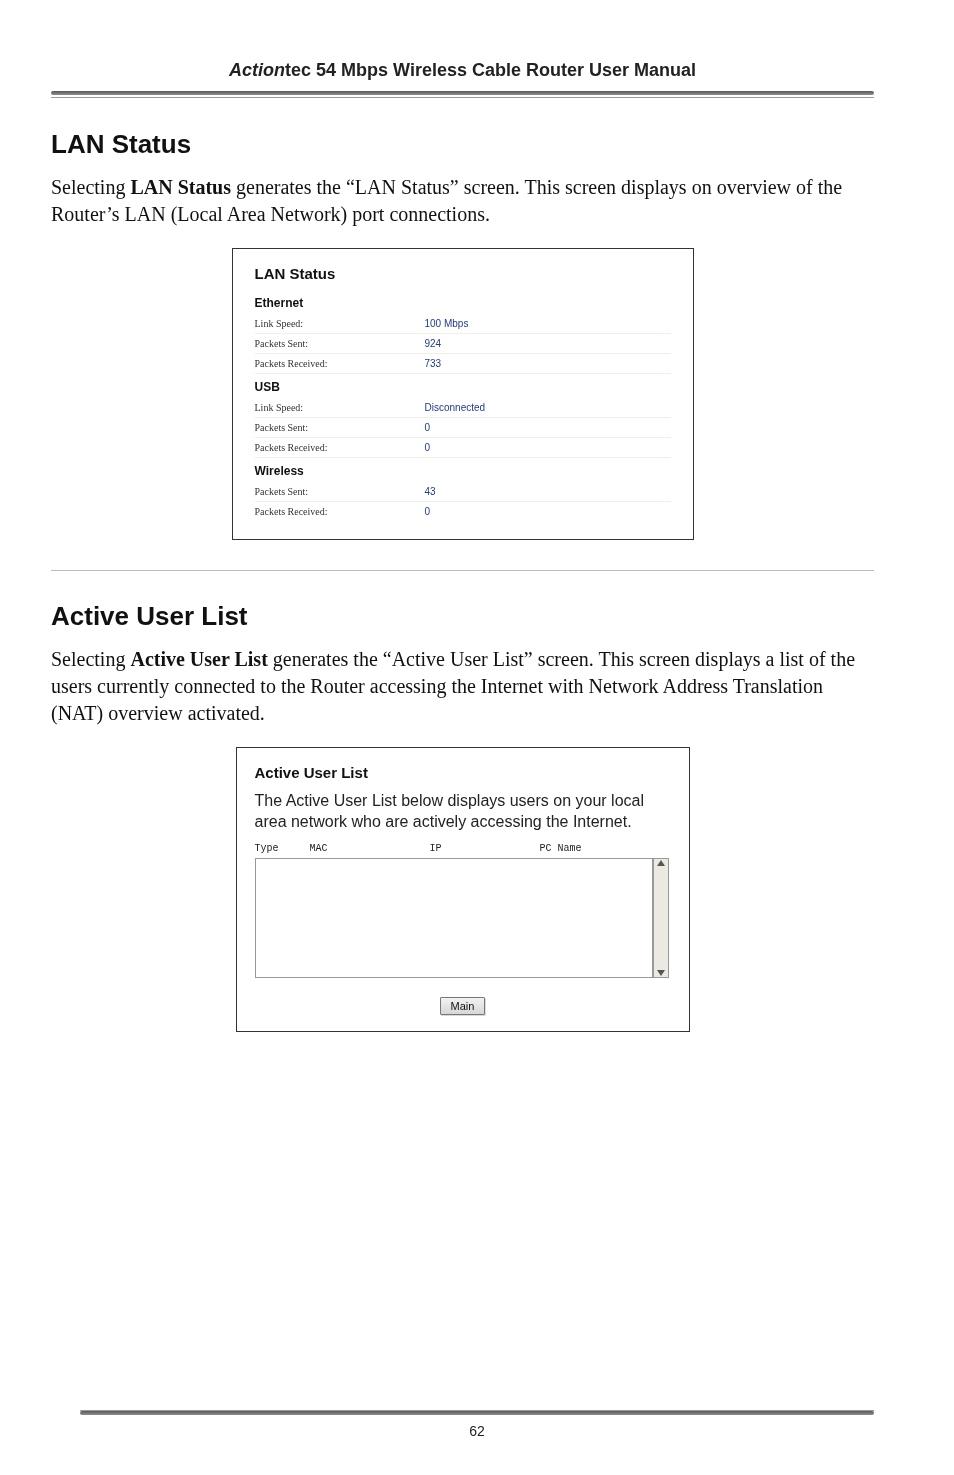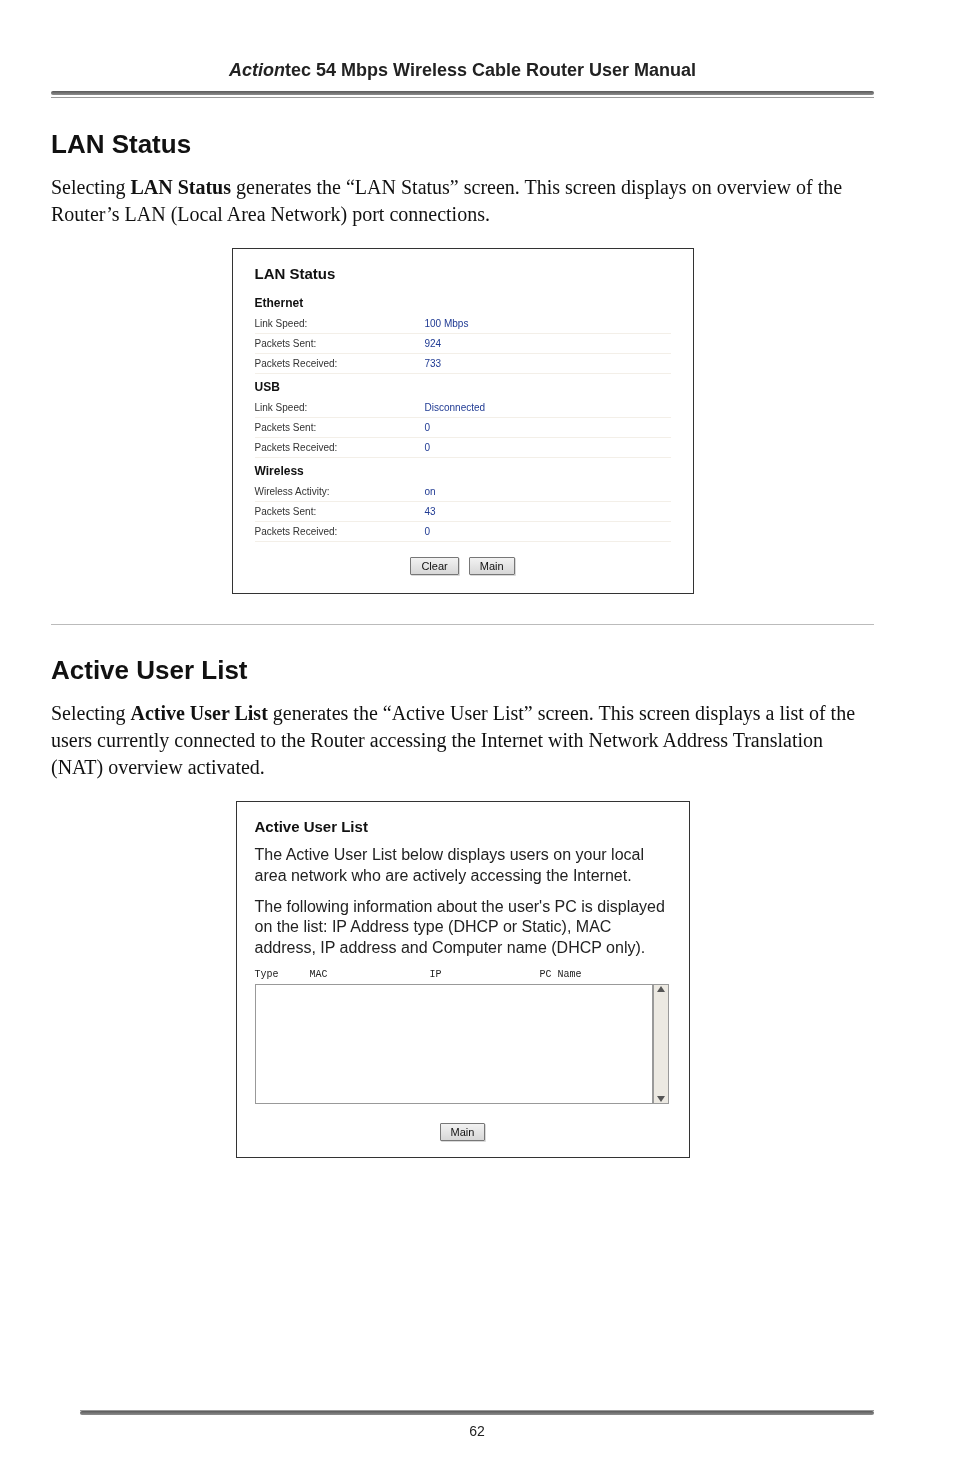--- a/index.html
+++ b/index.html
@@ -18,21 +18,21 @@
 
   hr.section-rule { border: none; border-top: 1px solid #bbb; margin: 30px 0 10px 0; }
 
   
   .shot { border: 1px solid #333; background: #fff; margin: 0 auto 20px auto; }
   .shot1 { width: 462px; padding: 16px 22px 18px 22px; }
   .shot1 h3 { font-family: Verdana, Arial, sans-serif; font-weight: 700; font-size: 15px; margin-bottom: 14px; }
   .shot1 h4 { font-family: Verdana, Arial, sans-serif; font-weight: 700; font-size: 12px; margin: 6px 0 4px 0; }
   .kv-row { display: grid; grid-template-columns: 170px 1fr; align-items: center; padding: 4px 0; border-bottom: 1px solid #f3efe8; }
   .kv-row:last-of-type { border-bottom: none; }
-  .kv-row .k { font-family: Liberation Sans, sans-serif; font-size: 10px; color: #333; }
+  .kv-row .k { font-family: Liberation Serif, serif; font-size: 10px; color: #333; }
   .kv-row .v { font-family: Verdana, Arial, sans-serif; font-size: 10px; color: #1f3a93; }
   .btn-row { text-align: center; margin-top: 14px; }
   .btn { display: inline-block; border: 1px solid #777; border-radius: 1px; background: linear-gradient(#f2f2f2, #d7d7d7); font-family: Verdana, Arial, sans-serif; font-size: 11px; padding: 2px 10px; margin: 0 3px; box-shadow: 1px 1px 0 rgba(0,0,0,0.15); }
 
   
   .shot2 { width: 454px; padding: 16px 18px 16px 18px; }
   .shot2 h3 { font-family: Verdana, Arial, sans-serif; font-weight: 700; font-size: 15px; margin-bottom: 10px; }
   .shot2 p { font-family: Verdana, Arial, sans-serif; font-size: 16px; line-height: 1.3; margin-bottom: 10px; color: #222; }
   .cols { display: grid; grid-template-columns: 55px 120px 110px 1fr 18px; font-family: "Courier New", monospace; font-size: 10px; color: #222; margin-top: 6px; }
   .listarea { display: grid; grid-template-columns: 1fr 18px; margin-top: 4px; }
@@ -92,49 +92,40 @@
         <span class="k">Packets Sent:</span>
         <span class="v">0</span>
       </div>
     <div class="kv-row">
         <span class="k">Packets Received:</span>
         <span class="v">0</span>
       </div>
 
     <h4>Wireless</h4>
     <div class="kv-row">
-        <span class="k">Wireless Activity:</span>
-        <span class="v">on</span>
-      </div>
-    <div class="kv-row">
         <span class="k">Packets Sent:</span>
         <span class="v">43</span>
       </div>
     <div class="kv-row">
         <span class="k">Packets Received:</span>
         <span class="v">0</span>
       </div>
 
-    <div class="btn-row">
-      <span class="btn">Clear</span>
-      <span class="btn">Main</span>
-    </div>
   </div>
 
   <hr class="section-rule">
 
   <h2 class="section">Active User List</h2>
   <p class="body">
     <span>Selecting </span><span class="bold">Active User List</span><span> generates the “Active User List” screen. This screen displays a list of the users currently connected to the Router accessing the Internet with Network Address Translation (</span><span class="small-caps">NAT</span><span>) overview activated.</span>
   </p>
 
   <div class="shot shot2">
     <h3>Active User List</h3>
     <p>The Active User List below displays users on your local area network who are actively accessing the Internet.</p>
-    <p>The following information about the user's PC is displayed on the list: IP Address type (DHCP or Static), MAC address, IP address and Computer name (DHCP only).</p>
     <div class="cols">
       <span>Type</span>
       <span>MAC</span>
       <span>IP</span>
       <span>PC Name</span>
       <span></span>
     </div>
     <div class="listarea">
       <div class="listbox"></div>
       <div class="sb">

